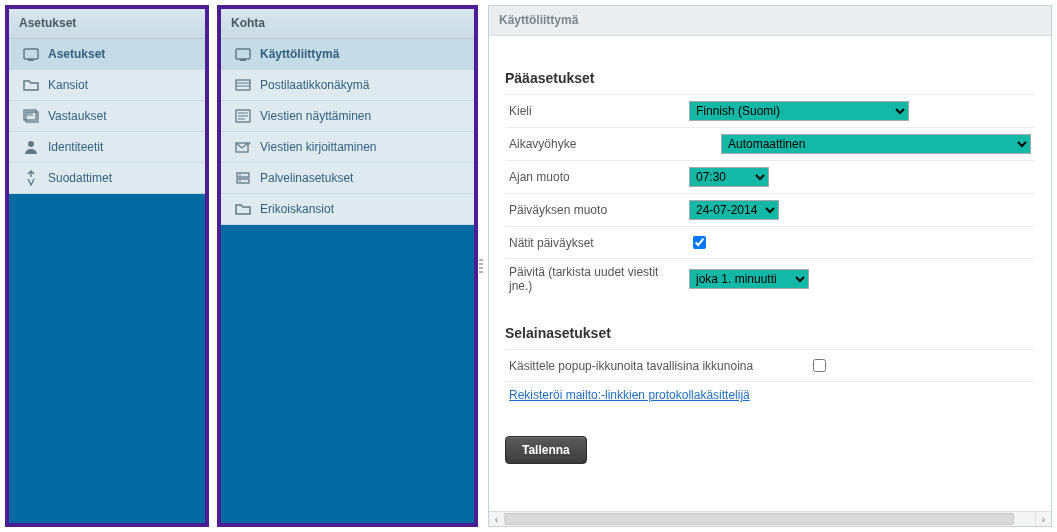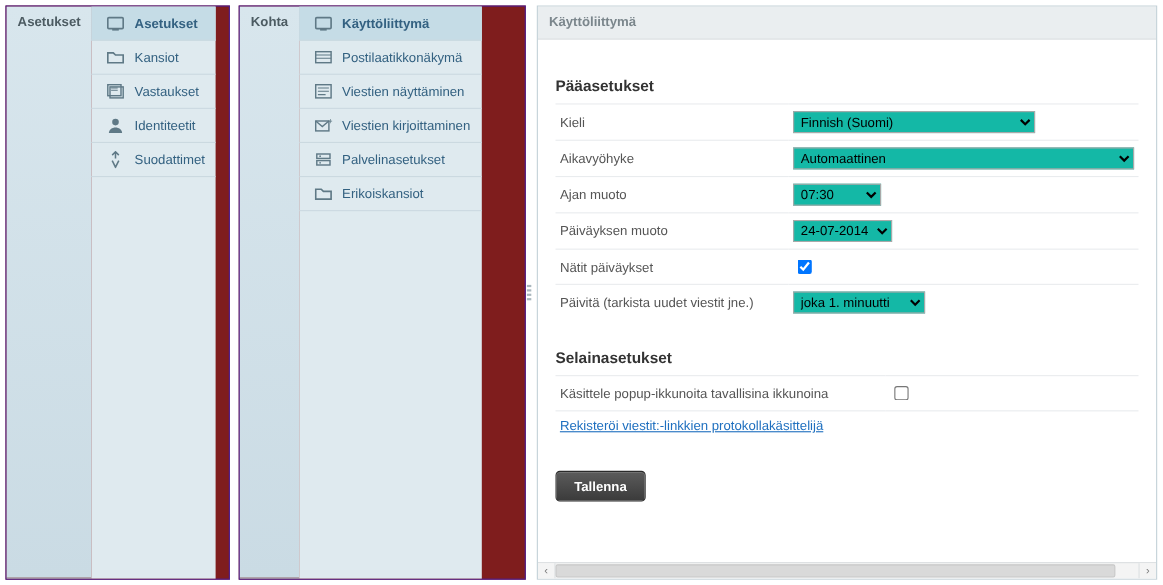--- a/index.html
+++ b/index.html
@@ -12,23 +12,24 @@
     height: 100%;
   }
   .app {
     display: flex;
     width: 1057px;
     height: 532px;
     gap: 8px;
     padding: 5px;
   }
   .col {
-    background: #7f1d1d;
-    border: 1px solid #4c1d95;
-    display: flex;
+    background: #0369a1;
+    border: 4px solid #4c1d95;
+    display: flex;
+    flex-direction: column;
     position: relative;
   }
   .col-settings { width: 204px; flex: 0 0 204px; }
   .col-section { width: 261px; flex: 0 0 261px; }
   .col-main {
     flex: 1;
     background: #fff;
     border: 1px solid #c3d1d8;
     display: flex;
     flex-direction: column;
@@ -98,21 +99,21 @@
   }
   table.form td.label-cell { width: 222px; }
 
   select, input[type="text"] {
     font-family: inherit;
     font-size: 12px;
     padding: 1px 2px;
     border: 1px solid #a9a9a9;
     background: #14b8a6;
   }
-  .sel-wide { width: 310px; }
+  .sel-wide { width: 310px; margin-left: 32px; }
   .sel-short { width: 80px; }
   .sel-med { width: 90px; }
   .sel-refresh { width: 120px; }
 
   a.link {
     color: #1e6fbf;
     text-decoration: underline;
     cursor: pointer;
     font-size: 12px;
   }
@@ -358,21 +359,21 @@
       <table class="form">
         <tbody>
             <tr>
           <td style="width:300px">Käsittele popup-ikkunoita tavallisina ikkunoina</td>
           <td>
             <input type="checkbox" id="popup-cb" style="">
           </td>
         </tr>
         <tr>
           <td colspan="2">
-            <a class="link">Rekisteröi viestit:-linkkien protokollakäsittelijä</a>
+            <a class="link">Rekisteröi mailto:-linkkien protokollakäsittelijä</a>
           </td>
         </tr>
       </tbody>
         </table>
 
       <button class="btn-save">Tallenna</button>
 
     </div>
 
     <div class="h-scroll">

